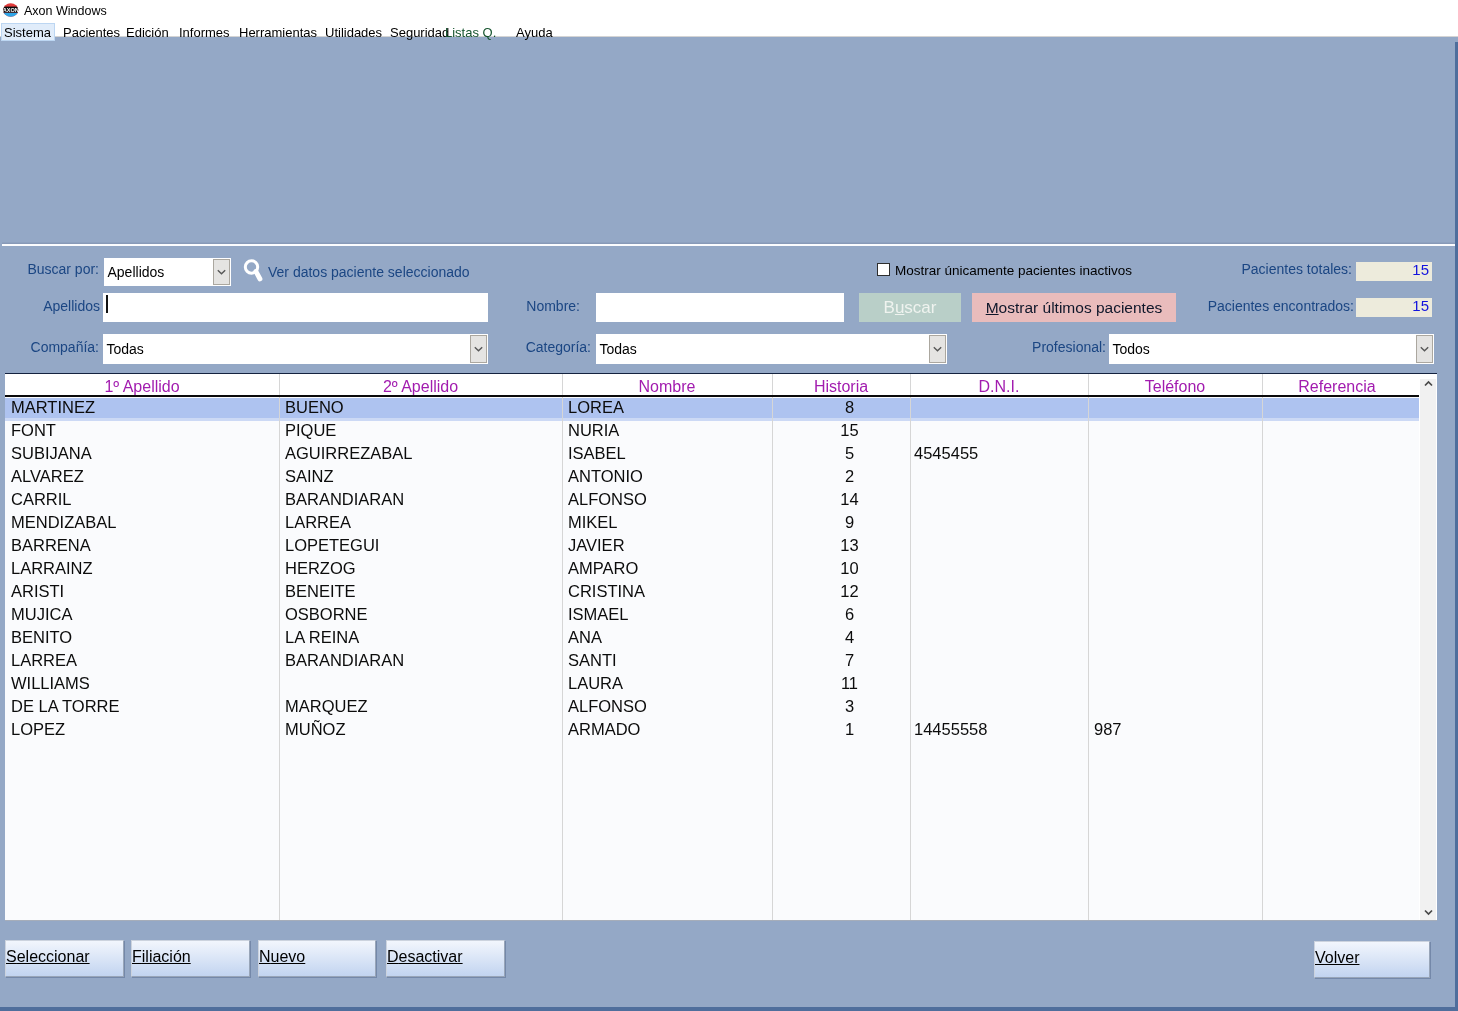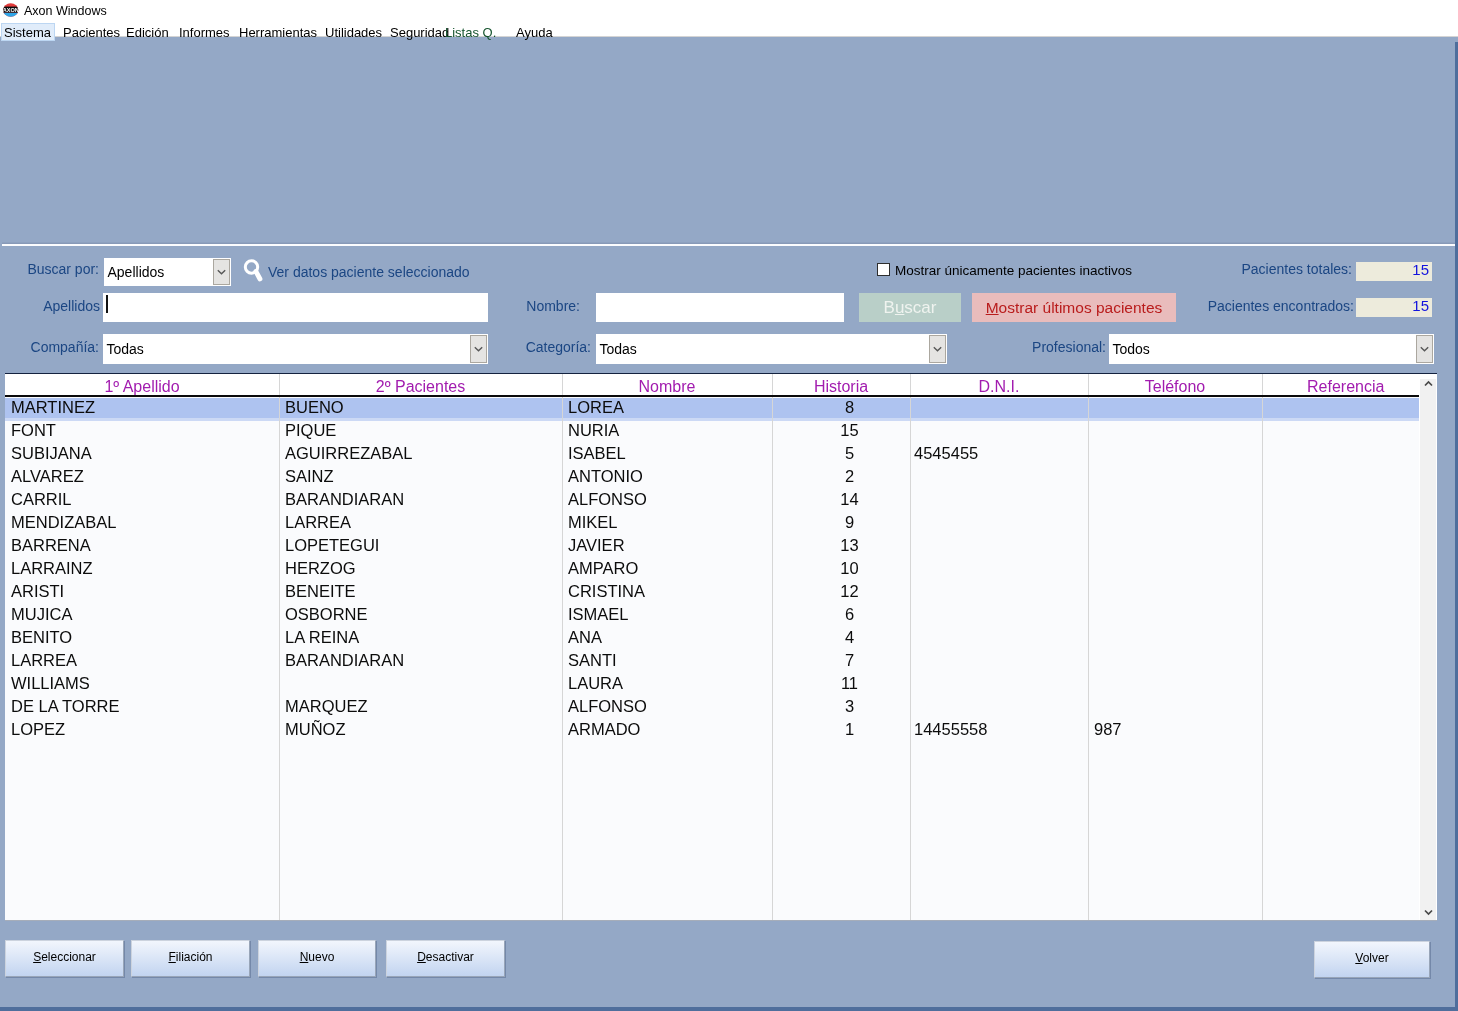--- a/index.html
+++ b/index.html
@@ -24,39 +24,39 @@
 .combo .txt { position:absolute; left:3.5px; top:50%; transform:translateY(-50%); font-size:14px; color:#000; }
 .combo .btn { position:absolute; right:1px; top:1px; bottom:1px; width:17px; background:#e5e4e2; border:1px solid #aba79f; }
 .combo .btn svg { position:absolute; left:2px; top:50%; margin-top:-5px; }
 
 .tinput { position:absolute; background:#fff; }
 .numfield { position:absolute; background:#edebdc; font-size:15px; color:#1414dd; text-align:right; padding-right:3px; line-height:16.5px; }
 
 #caret { position:absolute; left:106px; top:295px; width:2px; height:18px; background:#111; }
 
 #btn-buscar { position:absolute; left:859px; top:293px; width:102px; height:29px; background:#b9cfc8; color:#eff3ef; font-size:17px; text-align:center; line-height:29px; }
-#btn-mostrar { position:absolute; left:972px; top:293px; width:204px; height:29px; background:#e9bcbc; color:#b91c1c; font-size:15.5px; text-align:center; line-height:29px; }
+#btn-mostrar { position:absolute; left:972px; top:293px; width:204px; height:29px; background:#e9bcbc; color:#0f172a; font-size:15.5px; text-align:center; line-height:29px; }
 
 #checkbox { position:absolute; left:877px; top:263px; width:13px; height:13px; background:#fff; border:1.5px solid #2e2e2e; }
 
 
 #table { position:absolute; left:5px; top:373px; width:1432px; height:548px; background:#fafbfd; border-top:1px solid #14223f; border-bottom:1px solid #a6adb9; }
 #thead { position:absolute; left:0; top:0; width:1414px; height:23px; background:#fff; border-bottom:2px solid #0a0a0a; }
 .th { position:absolute; top:3.5px; font-size:16px; color:#a21caf; text-align:center; }
 .vsep { position:absolute; top:23px; width:1px; height:523px; background:#d6d6d6; }
 .vseph { position:absolute; top:0; width:1px; height:21px; background:#d6d6d6; }
 .row { position:absolute; left:0; width:1414px; height:23px; }
 .row.sel { background:linear-gradient(#aec3f0 0 87%, #ccd9f5 87% 100%); }
 .c { position:absolute; top:0.2px; font-size:16.5px; color:#0c0c0c; white-space:nowrap; }
 .ctr { text-align:center; }
 
 #vscroll { position:absolute; left:1414px; top:0; width:18px; height:546px; background:#f1f1f1; border-left:1px solid #fff; border-right:1px solid #fff; border-top:5px solid #fff; }
 
 
-.wbtn { position:absolute; top:940px; height:37px; background:linear-gradient(#f2f6fd, #c2d4f0); border:1px solid #ccd3de; border-right-color:#98a5b8; border-bottom-color:#98a5b8; box-shadow:1px 1px 0 rgba(90,110,145,0.55); font-size:12px; color:#000; text-align:center; line-height:32px; }
+.wbtn { position:absolute; top:940px; height:37px; background:linear-gradient(#f2f6fd, #c2d4f0); border:1px solid #ccd3de; border-right-color:#98a5b8; border-bottom-color:#98a5b8; box-shadow:1px 1px 0 rgba(90,110,145,0.55); font-size:16px; color:#000; text-align:left; line-height:32px;text-decoration:underline; }
 </style>
 </head>
 <body>
 
 <div id="topbar">
   <svg style="position:absolute;left:2.5px;top:2.5px" width="16" height="14" viewBox="0 0 16 14">
     <clipPath id="ic">
         <ellipse cx="7.7" cy="7" rx="7.6" ry="6.8"></ellipse>
       </clipPath>
     <g clip-path="url(#ic)">
@@ -136,26 +136,26 @@
   <div class="btn">
       <svg width="11" height="10" viewBox="0 0 11 10">
         <path d="M1.8 3.2 L5.5 6.8 L9.2 3.2" fill="none" stroke="#575757" stroke-width="1.4"></path>
       </svg>
     </div>
 </div>
 
 <div id="table">
   <div id="thead">
     <div class="th" style="left:0px; width:274px">1º Apellido</div>
-    <div class="th" style="left:274px; width:283px">2º Pacientes</div>
+    <div class="th" style="left:274px; width:283px">2º Apellido</div>
     <div class="th" style="left:557px; width:210px">Nombre</div>
     <div class="th" style="left:767px; width:138px">Historia</div>
     <div class="th" style="left:905px; width:178px">D.N.I.</div>
     <div class="th" style="left:1083px; width:174px">Teléfono</div>
-    <div class="th" style="left:1302px; width:140px; text-align:left">Referencia</div>
+    <div class="th" style="left:1262px; width:140px; text-align:center">Referencia</div>
   </div>
     <div class="row sel" style="top:23.5px">
       <div class="c" style="left:6px">MARTINEZ</div>
       <div class="c" style="left:280px">BUENO</div>
       <div class="c" style="left:563px">LOREA</div>
       <div class="c ctr" style="left:775px;width:139px">8</div>
     </div>
     <div class="row" style="top:46.5px">
       <div class="c" style="left:6px">FONT</div>
       <div class="c" style="left:280px">PIQUE</div>

